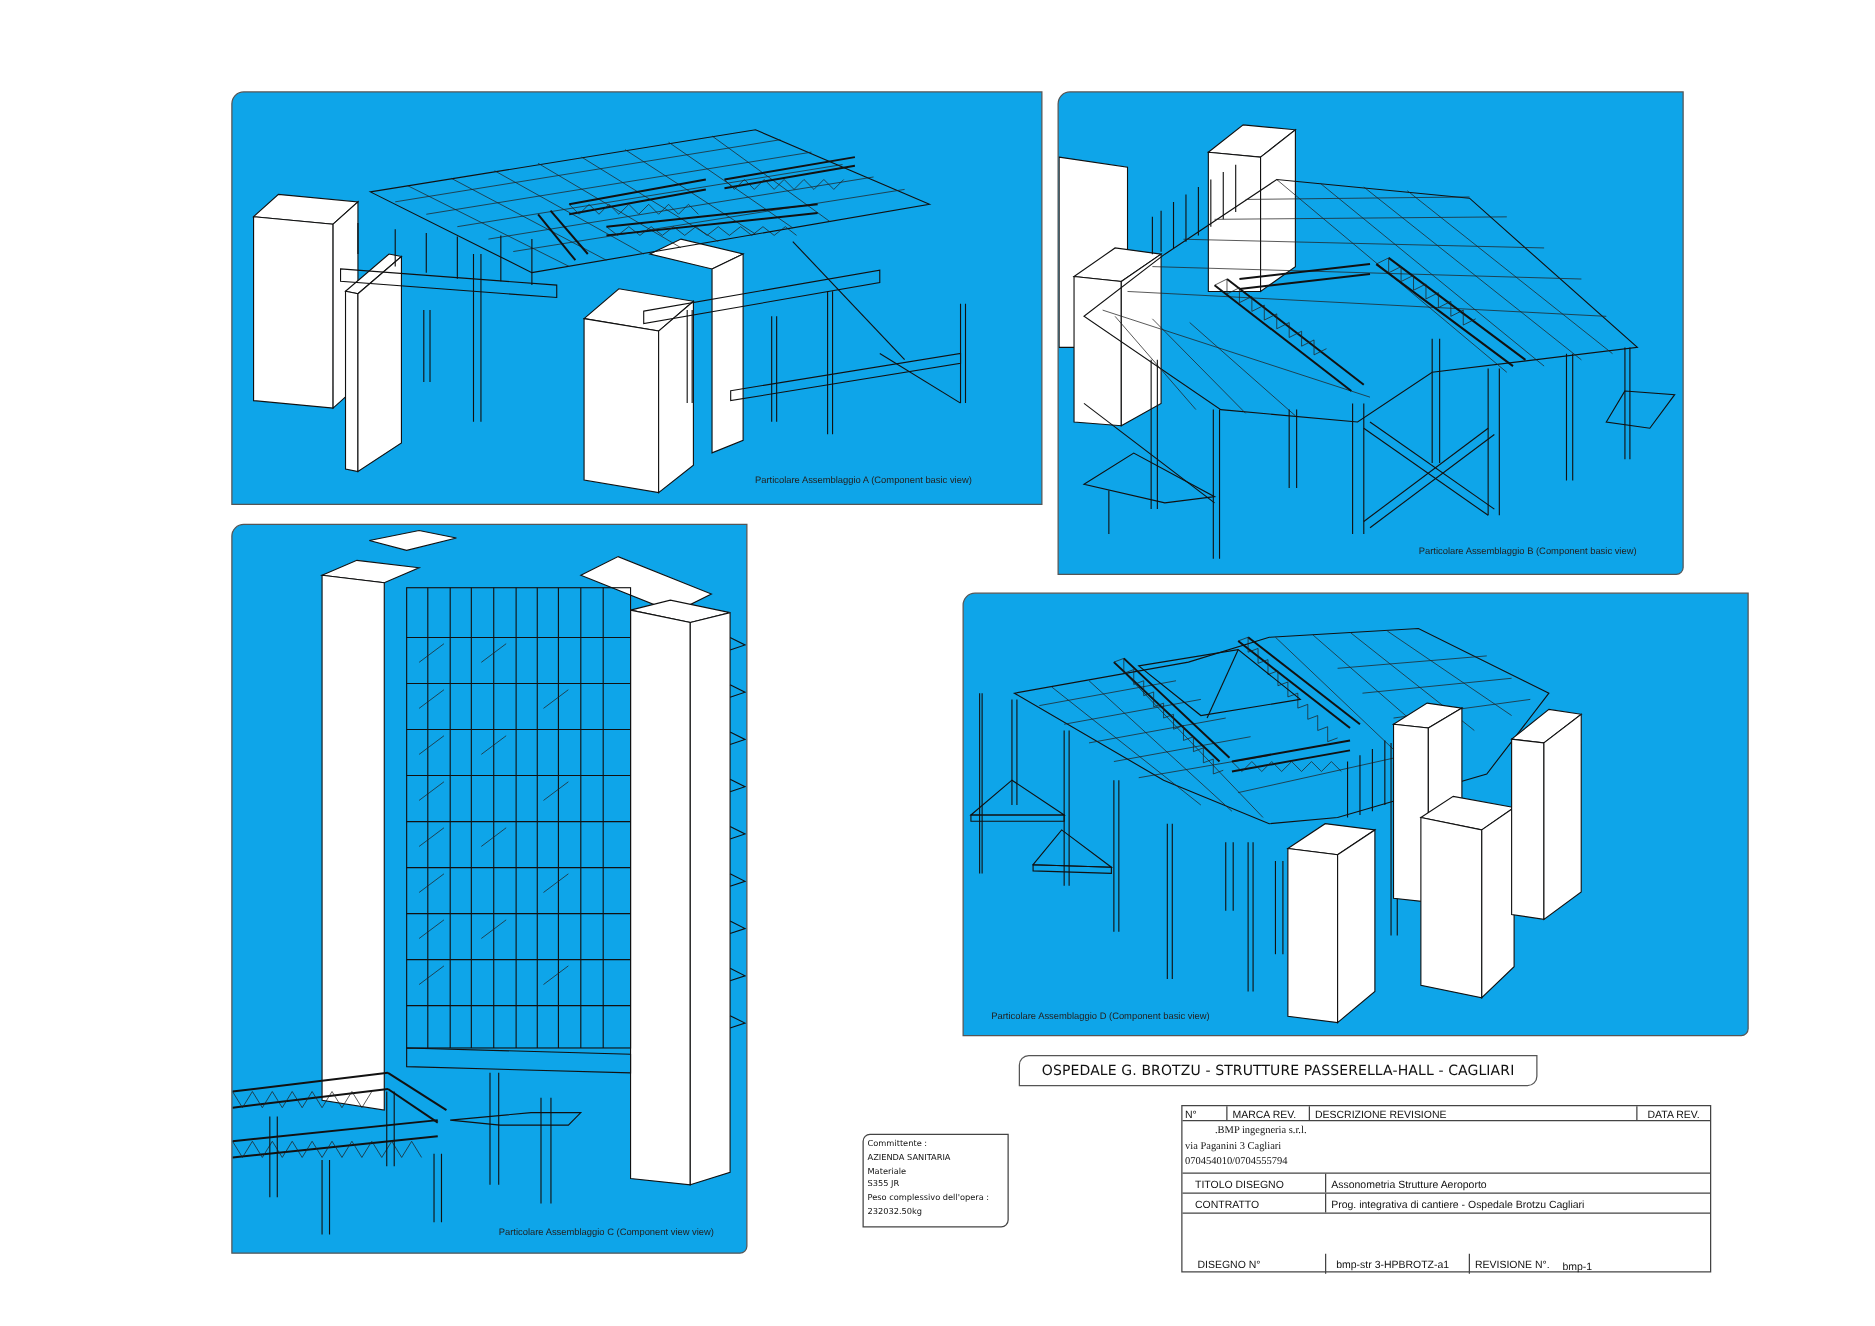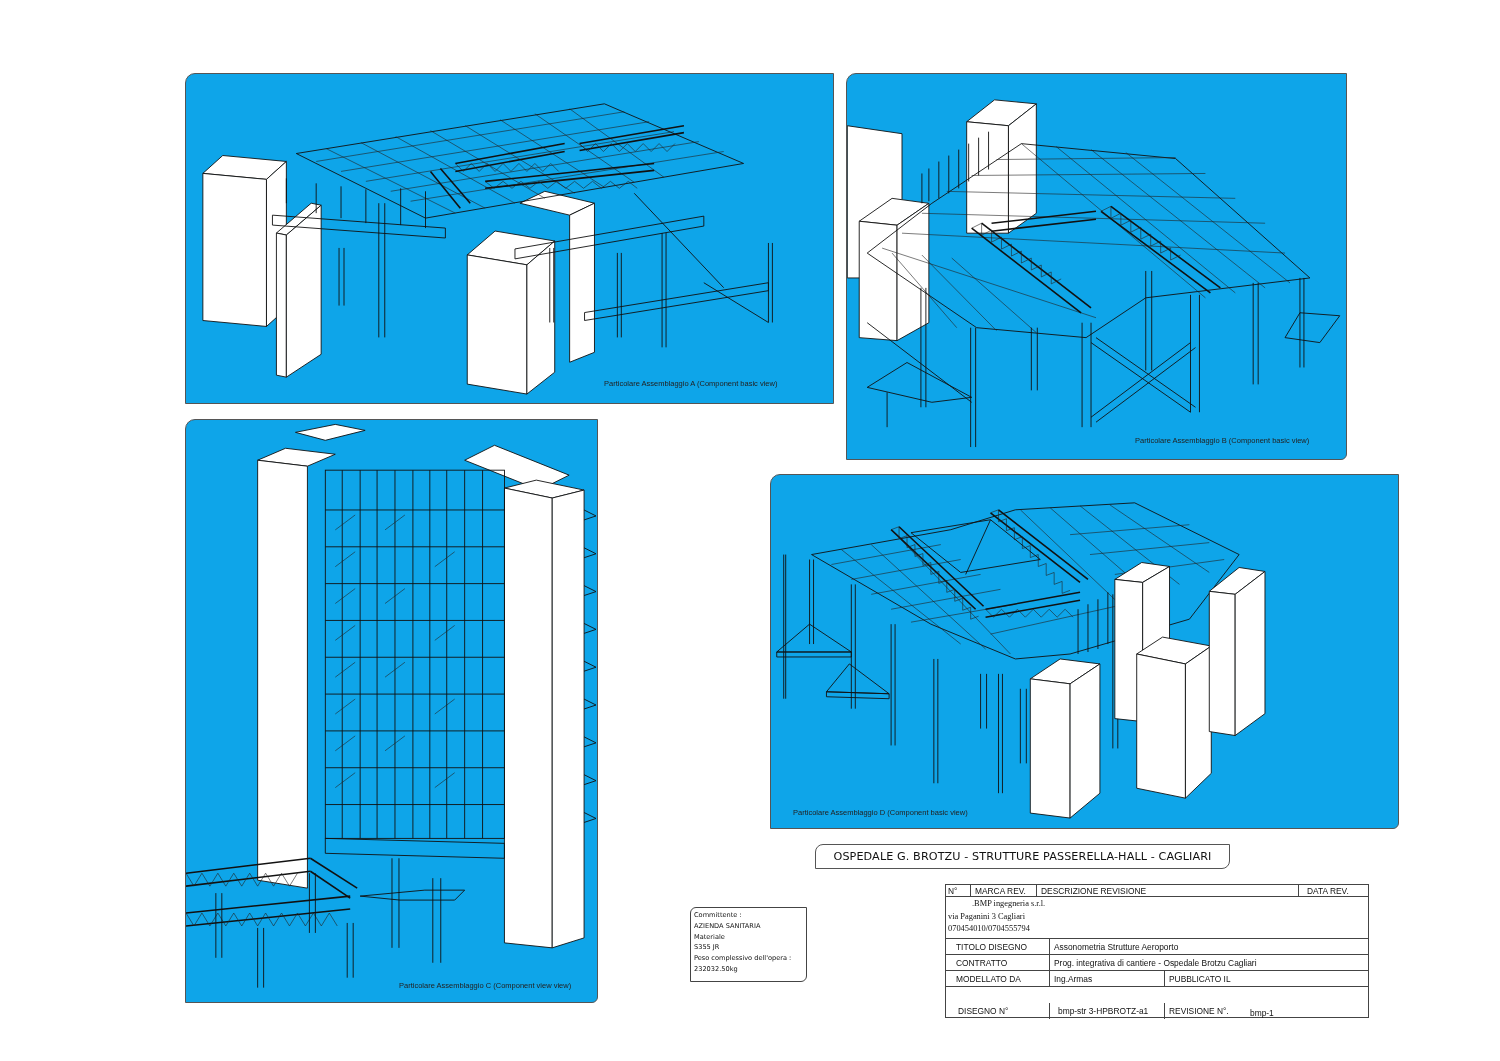--- a/index.html
+++ b/index.html
@@ -9,21 +9,21 @@
   .caption { position:absolute; font-size:7.5px; color:#222; white-space:nowrap; font-family:"Liberation Sans", sans-serif; }
   #pA { left:185px; top:73px; width:649px; height:331px; border-radius:10px 0 0 0; }
   #pB { left:846px; top:73px; width:501px; height:387px; border-radius:10px 0 6px 0; }
   #pC { left:185px; top:419px; width:413px; height:584px; border-radius:10px 0 6px 0; }
   #pD { left:730px; top:474px; width:629px; height:355px; border-radius:10px 0 6px 0;margin-left:40px; }
   #banner { position:absolute; left:815px; top:844px; width:415px; height:25px; border:1.2px solid #555; border-radius:8px 0 8px 0; box-sizing:border-box; font-family:"DejaVu Sans", sans-serif; font-size:11.2px; text-align:center; line-height:23px; letter-spacing:0.1px; }
   #committente { position:absolute; left:690px; top:907px; width:117px; height:75px; border:1px solid #444; border-radius:6px 0 6px 0; box-sizing:border-box; padding:2px 3px; font-family:"DejaVu Sans", sans-serif; font-size:6.6px; line-height:10.8px; }
   #titleblock { position:absolute; left:945px; top:884px; width:424px; height:134px; border:1px solid #444; box-sizing:border-box; font-size:8.4px; }
   .tb-row { position:absolute; left:0; right:0; border-bottom:1px solid #444; box-sizing:border-box; }
   .tb-cell { position:absolute; top:0; bottom:0; box-sizing:border-box; padding-left:4px; white-space:nowrap; display:flex; align-items:center; }
-  .vl { border-left:1px solid #444; }
+  .vl { border-left:1px solid #444;margin-left:11px; }
   .serif { font-family:"Liberation Serif", serif; font-size:8.4px; }
   .line { stroke:#111; stroke-width:0.9; fill:none; }
   .lthin { stroke:#222; stroke-width:0.6; fill:none; }
   .block { stroke:#111; stroke-width:0.9; fill:#fff; }
   .truss { stroke:#111; stroke-width:1.6; fill:none; }
 </style>
 </head>
 <body>
 
 <div id="pA" class="panel">
@@ -401,24 +401,19 @@
     <div class="serif" style="line-height:12.5px;">070454010/0704555794</div>
   </div>
   <div class="tb-row" style="top:54px; height:16px;">
     <div class="tb-cell" style="left:0; width:103px; padding-left:10px;">TITOLO DISEGNO</div>
     <div class="tb-cell vl" style="left:103px; right:0;">Assonometria Strutture Aeroporto</div>
   </div>
   <div class="tb-row" style="top:70px; height:16px;">
     <div class="tb-cell" style="left:0; width:103px; padding-left:10px;">CONTRATTO</div>
     <div class="tb-cell vl" style="left:103px; right:0;">Prog. integrativa di cantiere - Ospedale Brotzu Cagliari</div>
   </div>
-  <div class="tb-row" style="top:86px; height:16px;">
-    <div class="tb-cell" style="left:0; width:103px; padding-left:10px;">MODELLATO DA</div>
-    <div class="tb-cell vl" style="left:103px; width:115px;">Ing.Armas</div>
-    <div class="tb-cell vl" style="left:218px; width:206px;">PUBBLICATO IL</div>
-  </div>
   <div class="tb-row" style="top:118px; height:16px; border-bottom:none;">
     <div class="tb-cell" style="left:0; width:103px; padding-left:12px;">DISEGNO N°</div>
     <div class="tb-cell vl" style="left:103px; width:115px; padding-left:8px;">bmp-str 3-HPBROTZ-a1</div>
     <div class="tb-cell vl" style="left:218px; width:86px;">REVISIONE N°.</div>
     <div class="tb-cell" style="left:300px; width:60px; padding-top:3px;">bmp-1</div>
   </div>
 </div>
 
 </body></html>

